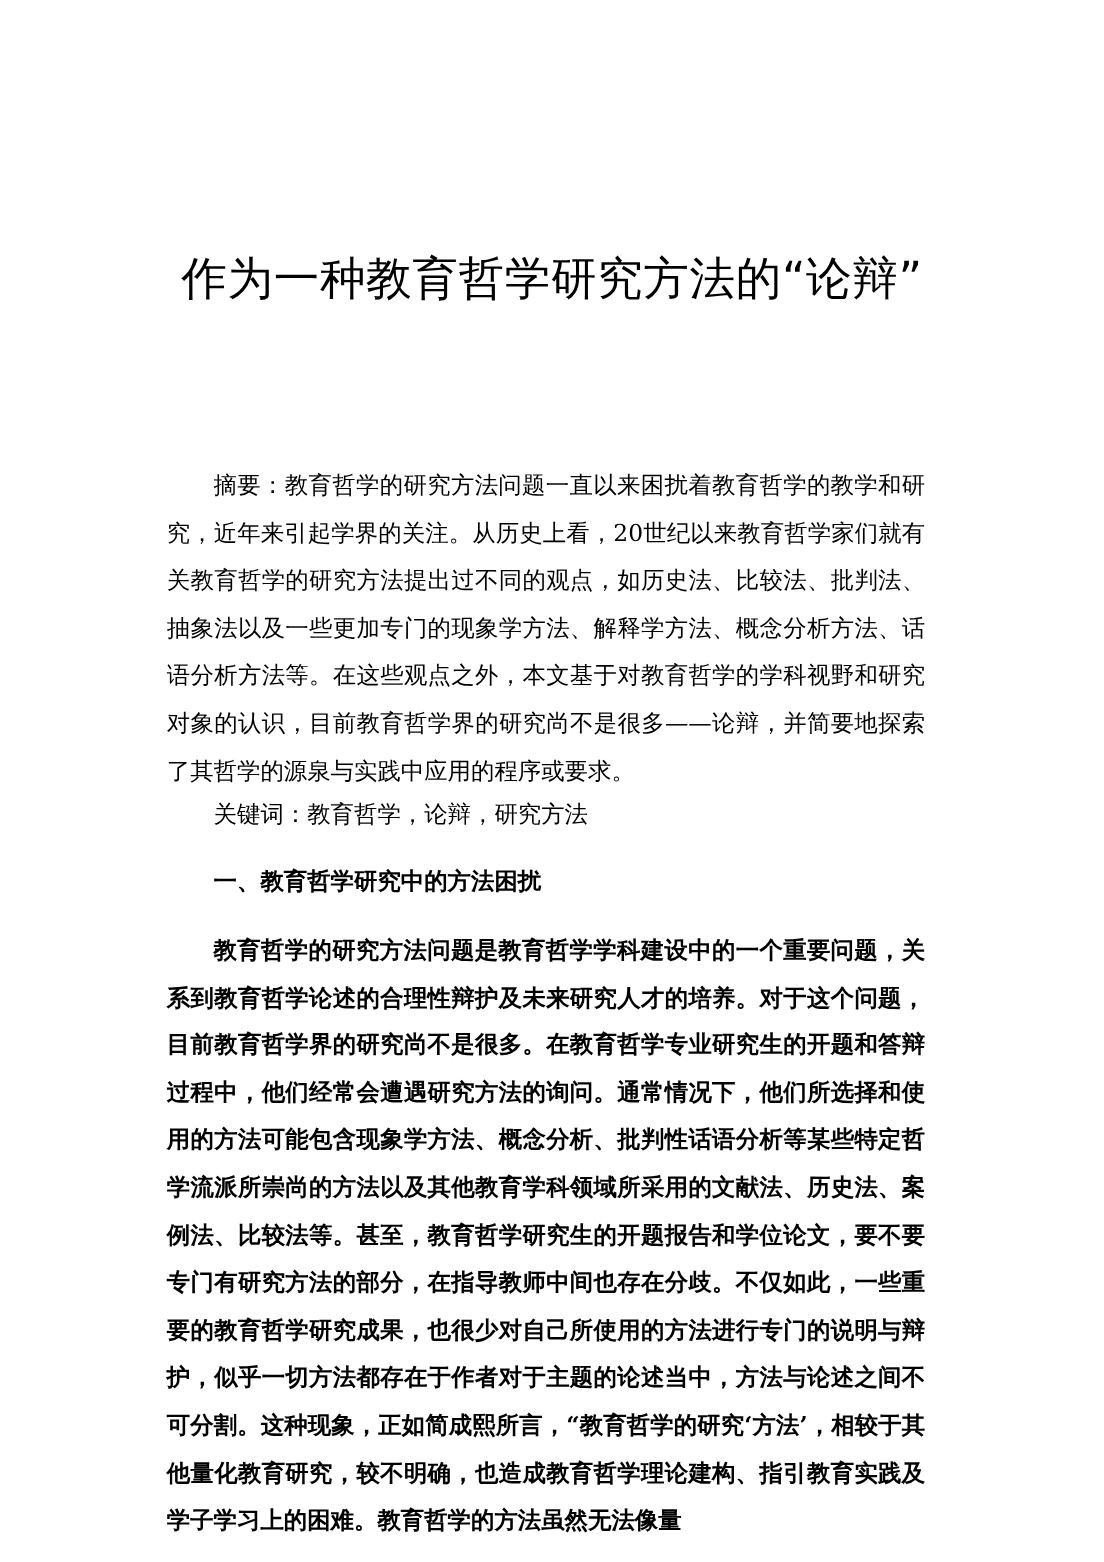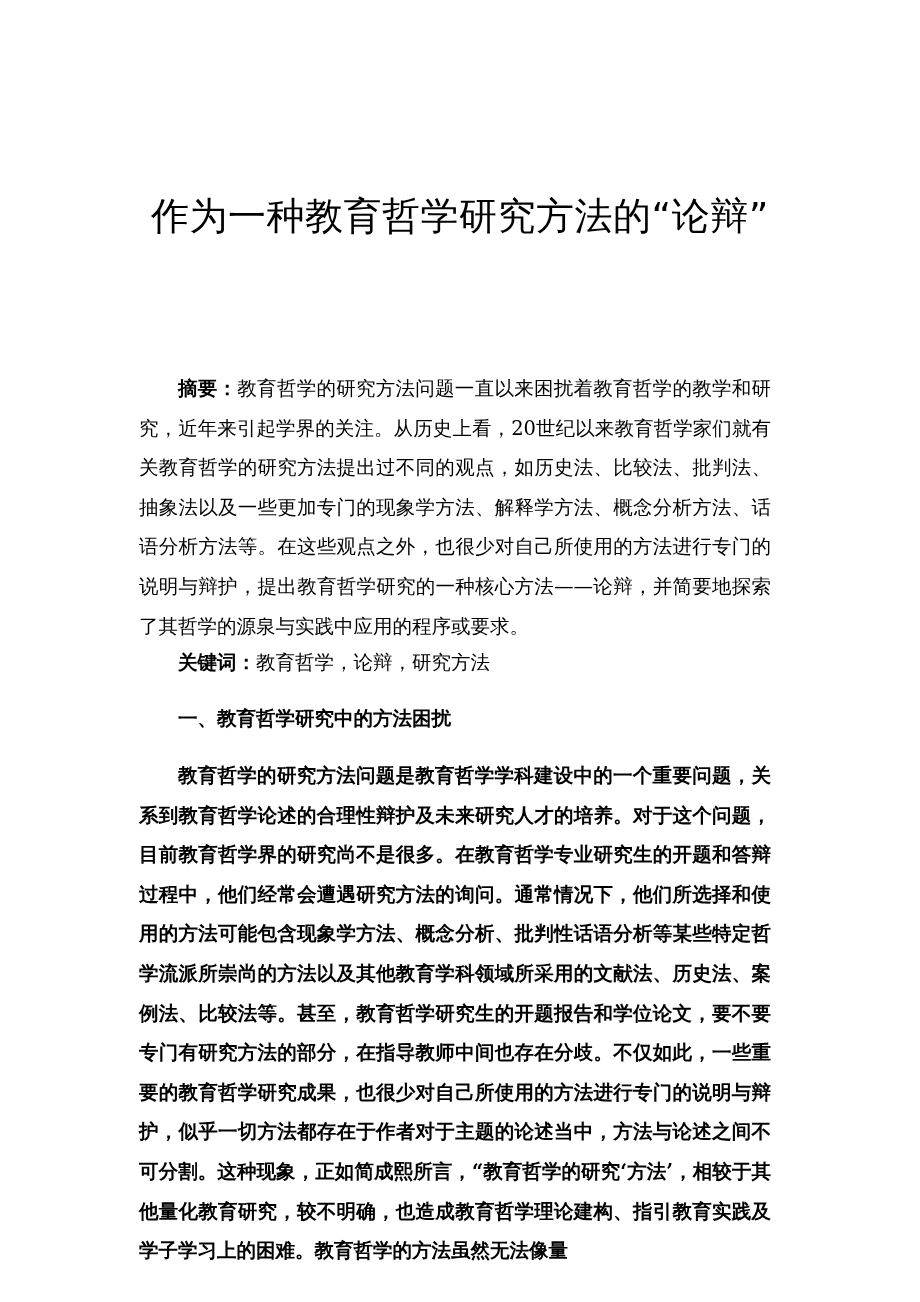--- a/index.html
+++ b/index.html
@@ -10,21 +10,21 @@
     body {
       width: 920px;
       height: 1302px;
       position: relative;
       overflow: hidden;
       color: #000000;
       font-family: "DejaVu Serif", "Liberation Serif", serif;
     }
     .page {
       position: absolute;
-      left: 0; top: 0;
+      left: 0; top: 16px;
       width: 920px; height: 1190px;
     }
     .title {
       position: absolute;
       top: 192px;
       left: 0;
       width: 920px;
       text-align: center;
       font-family: "DejaVu Sans", "Liberation Sans", sans-serif;
       font-weight: normal;
@@ -42,40 +42,40 @@
       text-align: justify;
       text-justify: inter-character;
       word-break: break-all;
     }
     .para {
       margin: 0;
       text-indent: 39px;
     }
     .bold-label {
       font-family: "DejaVu Sans", "Liberation Sans", sans-serif;
-      font-weight: bold;
+      font-weight: normal;
     }
     .abstract { top: 369px; }
     .keywords { top: 643px; }
     .section-heading {
       top: 699px;
       font-family: "DejaVu Sans", "Liberation Sans", sans-serif;
       font-weight: bold;
     }
     .section-body { top: 756px; font-weight: bold; }
   </style>
 </head>
 <body>
 
 <div class="page">
 
   <h1 class="title">作为一种教育哲学研究方法的“论辩”</h1>
 
   <div class="body-block abstract">
-    <p class="para"><span class="bold-label">摘要：</span><span>教育哲学的研究方法问题一直以来困扰着教育哲学的教学和研究，近年来引起学界的关注。从历史上看，20世纪以来教育哲学家们就有关教育哲学的研究方法提出过不同的观点，如历史法、比较法、批判法、抽象法以及一些更加专门的现象学方法、解释学方法、概念分析方法、话语分析方法等。在这些观点之外，也很少对自己所使用的方法进行专门的说明与辩护，提出教育哲学研究的一种核心方法——论辩，并简要地探索了其哲学的源泉与实践中应用的程序或要求。</span></p>
+    <p class="para"><span class="bold-label">摘要：</span><span>教育哲学的研究方法问题一直以来困扰着教育哲学的教学和研究，近年来引起学界的关注。从历史上看，20世纪以来教育哲学家们就有关教育哲学的研究方法提出过不同的观点，如历史法、比较法、批判法、抽象法以及一些更加专门的现象学方法、解释学方法、概念分析方法、话语分析方法等。在这些观点之外，本文基于对教育哲学的学科视野和研究对象的认识，目前教育哲学界的研究尚不是很多——论辩，并简要地探索了其哲学的源泉与实践中应用的程序或要求。</span></p>
   </div>
 
   <div class="body-block keywords">
     <p class="para"><span class="bold-label">关键词：</span><span>教育哲学，论辩，研究方法</span></p>
   </div>
 
   <div class="body-block section-heading">
     <p class="para">一、教育哲学研究中的方法困扰</p>
   </div>
 

